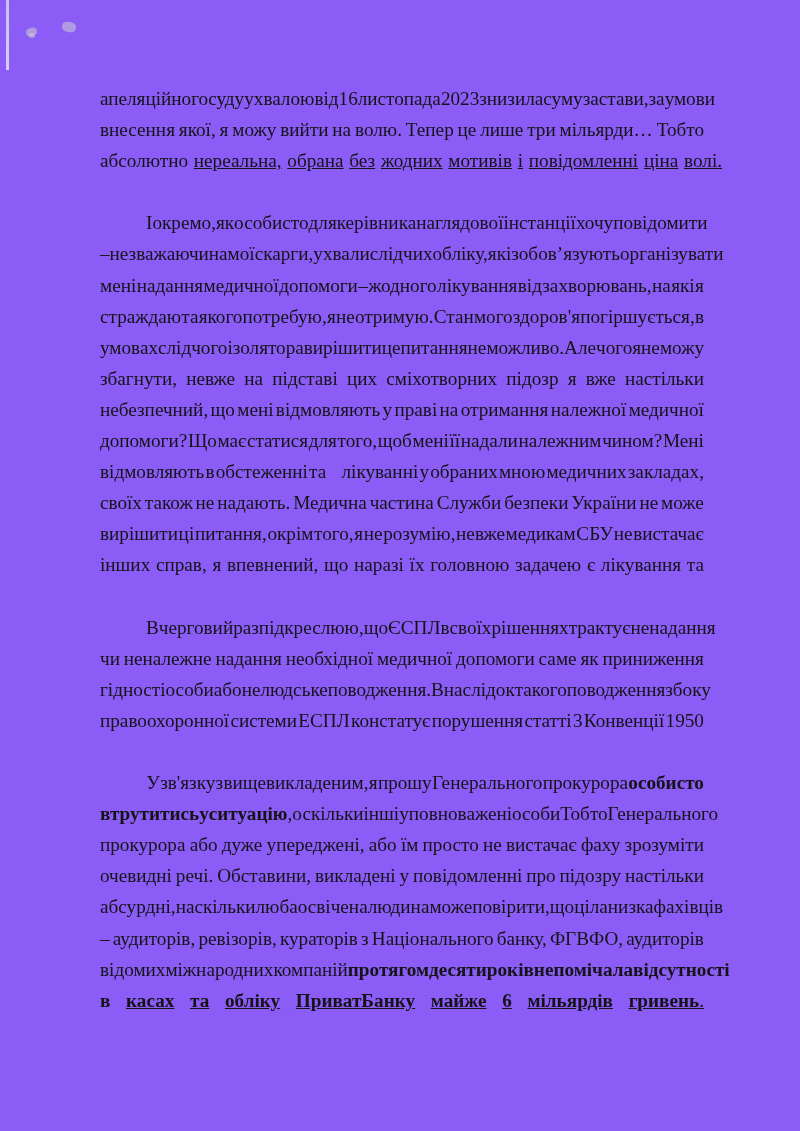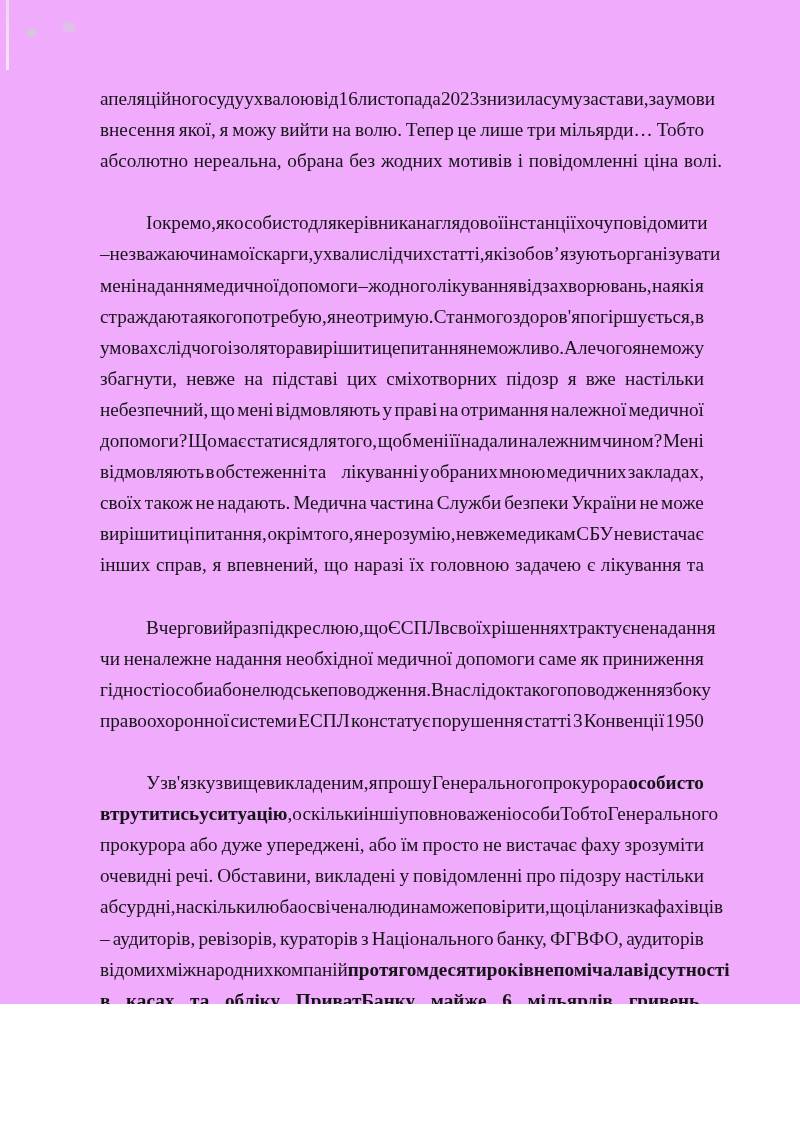--- a/index.html
+++ b/index.html
@@ -7,22 +7,22 @@
     margin: 0;
     padding: 0;
     background: #ffffff;
   }
   body {
     font-family: "Liberation Serif", "DejaVu Serif", serif;
   }
   .page {
     position: relative;
     width: 800px;
-    height: 1004px;
-    background: #f0abfc;
+    height: 1131px;
+    background: #8b5cf6;
     overflow: hidden;
     box-sizing: border-box;
   }
   
   .scan-edge {
     position: absolute;
     left: 6px;
     top: 0;
     width: 3px;
     height: 70px;
@@ -57,21 +57,21 @@
     white-space: pre;
   }
   
   .ln.just {
     justify-content: space-between;
   }
   
   .ln.flush {
     justify-content: space-between;
   }
-  .ln.flush .w + .w { margin-left: .30em; }
+  .ln.flush .w + .w { margin-left: .30em; text-decoration: underline; }
 
   .w { display: inline-block; }
   .b { font-weight: bold; }
 
   
   .indent { display: inline-block; width: 46px; flex: none; }
   
   .gap-sm { display: inline-block; width: 13px; flex: none; }
 
   .para-gap { height: 31.1px; }
@@ -85,21 +85,21 @@
   <div class="scan-speck speck-a"></div>
   <div class="scan-speck speck-b"></div>
   <div class="scan-speck speck-c"></div>
 
   <div class="body-text" id="body-text">
       <div class="ln just"><span class="w">апеляційного</span><span class="w">суду</span><span class="w">ухвалою</span><span class="w">від</span><span class="w">16</span><span class="w">листопада</span><span class="w">2023</span><span class="w">знизила</span><span class="w">суму</span><span class="w">застави,</span><span class="w">за</span><span class="w">умови</span></div>
       <div class="ln just"><span class="w">внесення</span><span class="w">якої,</span><span class="w">я</span><span class="w">можу</span><span class="w">вийти</span><span class="w">на</span><span class="w">волю.</span><span class="w">Тепер</span><span class="w">це</span><span class="w">лише</span><span class="w">три</span><span class="w">мільярди…</span><span class="w">Тобто</span></div>
       <div class="ln flush"><span class="w">абсолютно</span><span class="w">нереальна,</span><span class="w">обрана</span><span class="w">без</span><span class="w">жодних</span><span class="w">мотивів</span><span class="w">і</span><span class="w">повідомленні</span><span class="w">ціна</span><span class="w">волі.</span></div>
       <div class="para-gap"></div>
       <div class="ln just"><span class="indent"></span><span class="w">І</span><span class="w">окремо,</span><span class="w">як</span><span class="w">особисто</span><span class="w">для</span><span class="w">керівника</span><span class="w">наглядової</span><span class="w">інстанції</span><span class="w">хочу</span><span class="w">повідомити</span></div>
-      <div class="ln just"><span class="w">–</span><span class="w">незважаючи</span><span class="w">на</span><span class="w">мої</span><span class="w">скарги,</span><span class="w">ухвали</span><span class="w">слідчих</span><span class="w">статті,</span><span class="w">які</span><span class="w">зобов’язують</span><span class="w">організувати</span></div>
+      <div class="ln just"><span class="w">–</span><span class="w">незважаючи</span><span class="w">на</span><span class="w">мої</span><span class="w">скарги,</span><span class="w">ухвали</span><span class="w">слідчих</span><span class="w">обліку,</span><span class="w">які</span><span class="w">зобов’язують</span><span class="w">організувати</span></div>
       <div class="ln just"><span class="w">мені</span><span class="w">надання</span><span class="w">медичної</span><span class="w">допомоги</span><span class="w">–</span><span class="w">жодного</span><span class="w">лікування</span><span class="w">від</span><span class="w">захворювань,</span><span class="w">на</span><span class="w">які</span><span class="w">я</span></div>
       <div class="ln just"><span class="w">страждаю</span><span class="w">та</span><span class="w">якого</span><span class="w">потребую,</span><span class="w">я</span><span class="w">не</span><span class="w">отримую.</span><span class="w">Стан</span><span class="w">мого</span><span class="w">здоров'я</span><span class="w">погіршується,</span><span class="w">в</span></div>
       <div class="ln just"><span class="w">умовах</span><span class="w">слідчого</span><span class="w">ізолятора</span><span class="w">вирішити</span><span class="w">це</span><span class="w">питання</span><span class="w">неможливо.</span><span class="w">Але</span><span class="w">чого</span><span class="w">я</span><span class="w">не</span><span class="w">можу</span></div>
       <div class="ln just"><span class="w">збагнути,</span><span class="w">невже</span><span class="w">на</span><span class="w">підставі</span><span class="w">цих</span><span class="w">сміхотворних</span><span class="w">підозр</span><span class="w">я</span><span class="w">вже</span><span class="w">настільки</span></div>
       <div class="ln just"><span class="w">небезпечний,</span><span class="w">що</span><span class="w">мені</span><span class="w">відмовляють</span><span class="w">у</span><span class="w">праві</span><span class="w">на</span><span class="w">отримання</span><span class="w">належної</span><span class="w">медичної</span></div>
       <div class="ln just"><span class="w">допомоги?</span><span class="w">Що</span><span class="w">має</span><span class="w">статися</span><span class="w">для</span><span class="w">того,</span><span class="w">щоб</span><span class="w">мені</span><span class="w">її</span><span class="w">надали</span><span class="w">належним</span><span class="w">чином?</span><span class="w">Мені</span></div>
       <div class="ln just"><span class="w">відмовляють</span><span class="w">в</span><span class="w">обстеженні</span><span class="w">та</span><span class="gap-sm"></span><span class="w">лікуванні</span><span class="w">у</span><span class="w">обраних</span><span class="w">мною</span><span class="w">медичних</span><span class="w">закладах,</span></div>
       <div class="ln just"><span class="w">своїх</span><span class="w">також</span><span class="w">не</span><span class="w">надають.</span><span class="w">Медична</span><span class="w">частина</span><span class="w">Служби</span><span class="w">безпеки</span><span class="w">України</span><span class="w">не</span><span class="w">може</span></div>
       <div class="ln just"><span class="w">вирішити</span><span class="w">ці</span><span class="w">питання,</span><span class="w">окрім</span><span class="w">того,</span><span class="w">я</span><span class="w">не</span><span class="w">розумію,</span><span class="w">невже</span><span class="w">медикам</span><span class="w">СБУ</span><span class="w">не</span><span class="w">вистачає</span></div>
       <div class="ln just"><span class="w">інших</span><span class="w">справ,</span><span class="w">я</span><span class="w">впевнений,</span><span class="w">що</span><span class="w">наразі</span><span class="w">їх</span><span class="w">головною</span><span class="w">задачею</span><span class="w">є</span><span class="w">лікування</span><span class="w">та</span></div>

